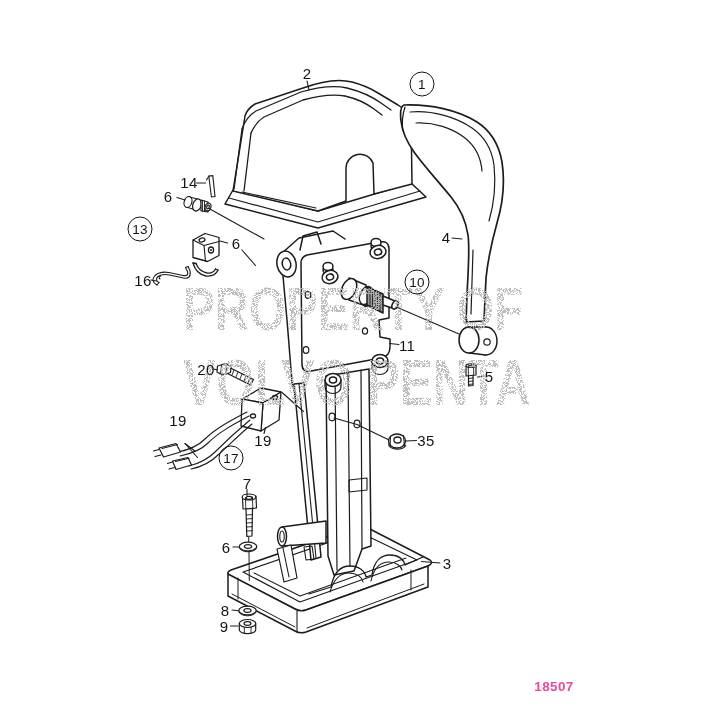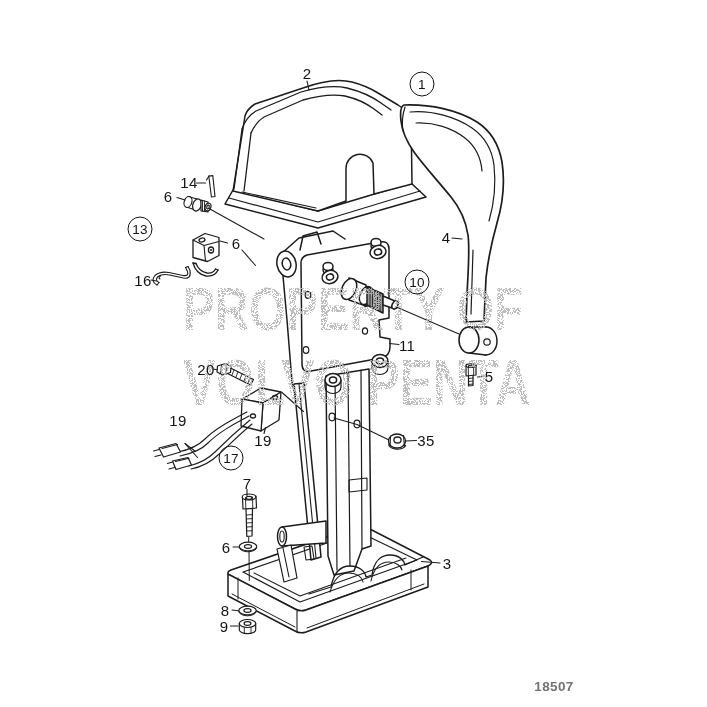--- a/index.html
+++ b/index.html
@@ -5,21 +5,21 @@
   html,body{margin:0;padding:0;background:#fff;}
   .stage{position:relative;width:707px;height:707px;background:#ffffff;overflow:hidden;
          font-family:"Liberation Sans",sans-serif;}
   svg{position:absolute;left:0;top:0;}
   .callout{position:absolute;transform:translate(-50%,-50%);
            font:400 15px/1 "Liberation Sans",sans-serif;color:#141414;letter-spacing:.3px;
            white-space:nowrap;}
   .callout.circled{width:23px;height:23px;border:1.4px solid #141414;border-radius:50%;
            display:flex;align-items:center;justify-content:center;font-size:13.5px;}
   .fignum{position:absolute;left:554px;top:686px;transform:translate(-50%,-50%);
-           font:700 13.5px "Liberation Sans",sans-serif;color:#737373;letter-spacing:.4px;}
+           font:700 13.5px "Liberation Sans",sans-serif;color:#ec4899;letter-spacing:.4px;}
 </style>
 </head>
 <body>
 
 <div class="stage">
 
 <svg width="707" height="707" viewBox="0 0 707 707">
   <defs>
     <filter id="dissolve" x="-3%" y="-3%" width="106%" height="106%">
       <feTurbulence type="fractalNoise" baseFrequency="0.55" numOctaves="2" seed="3" result="n"></feTurbulence>

